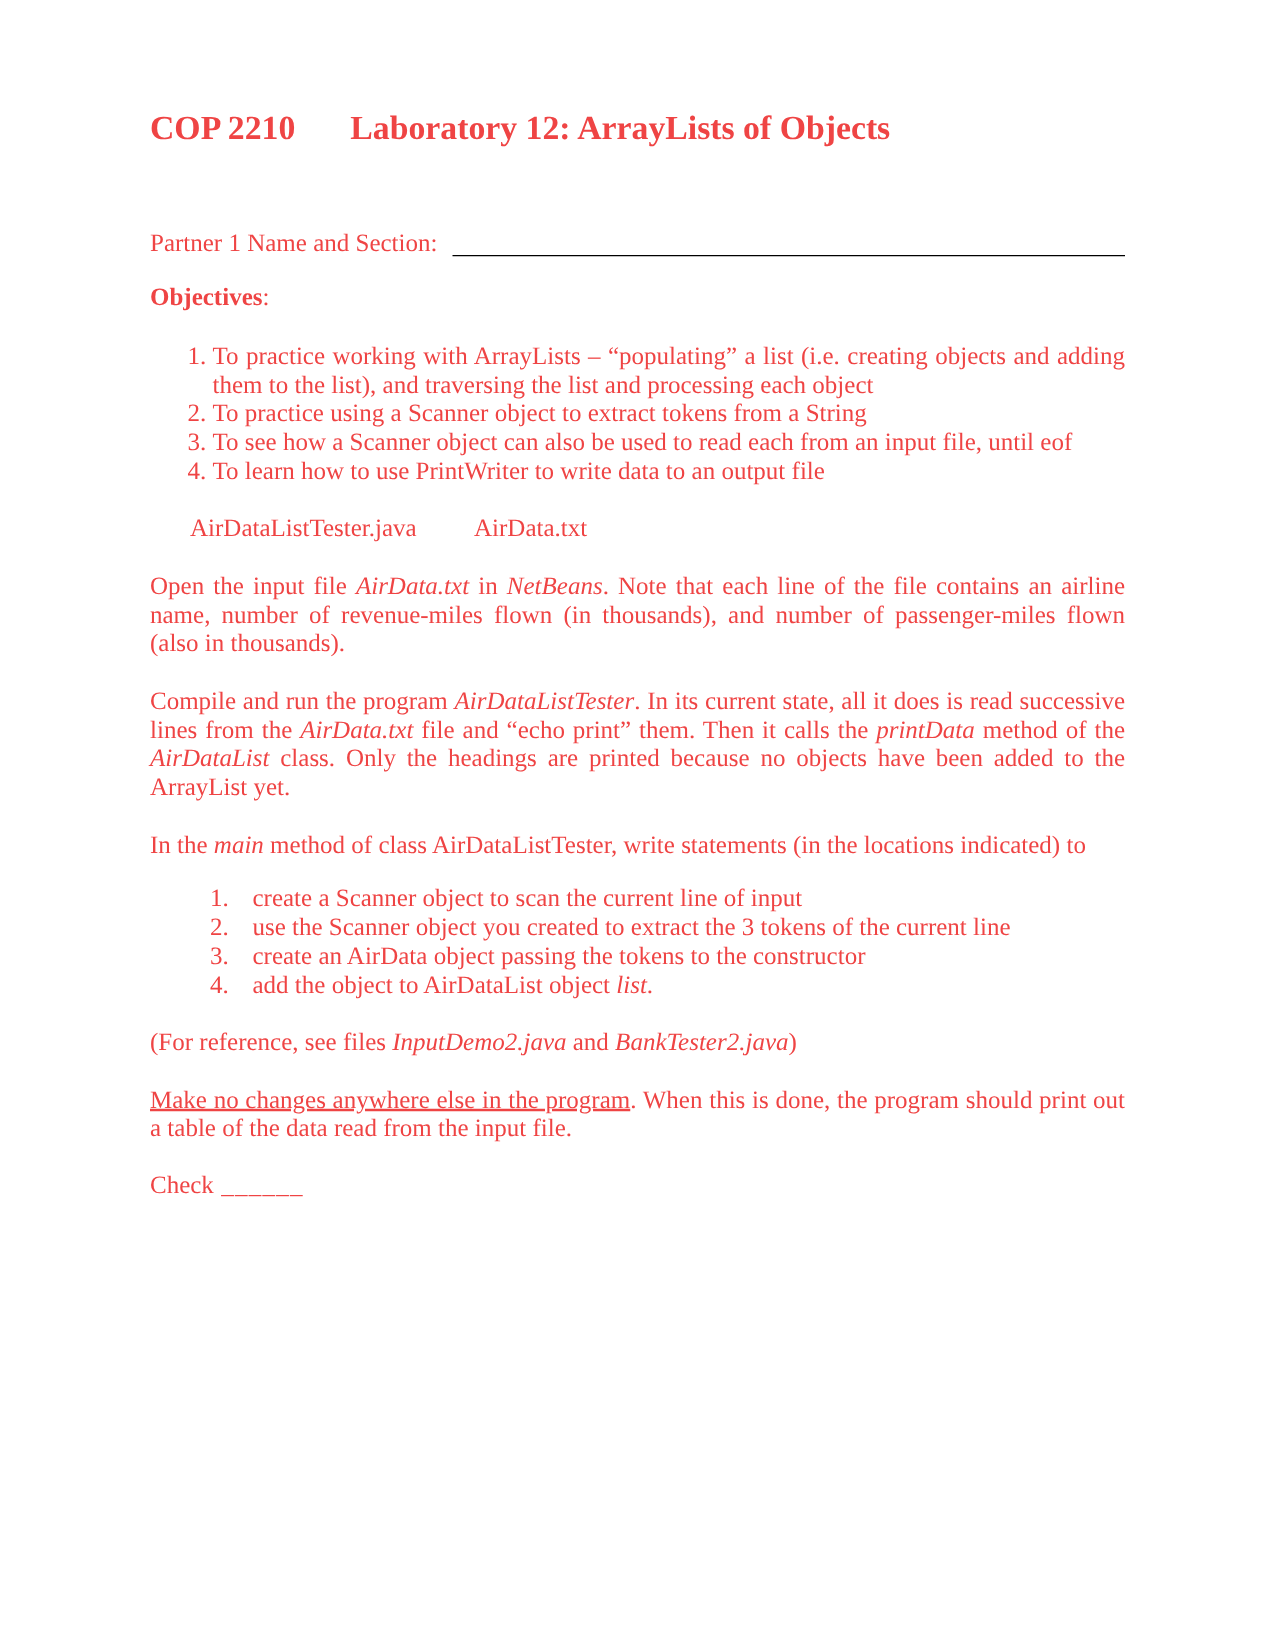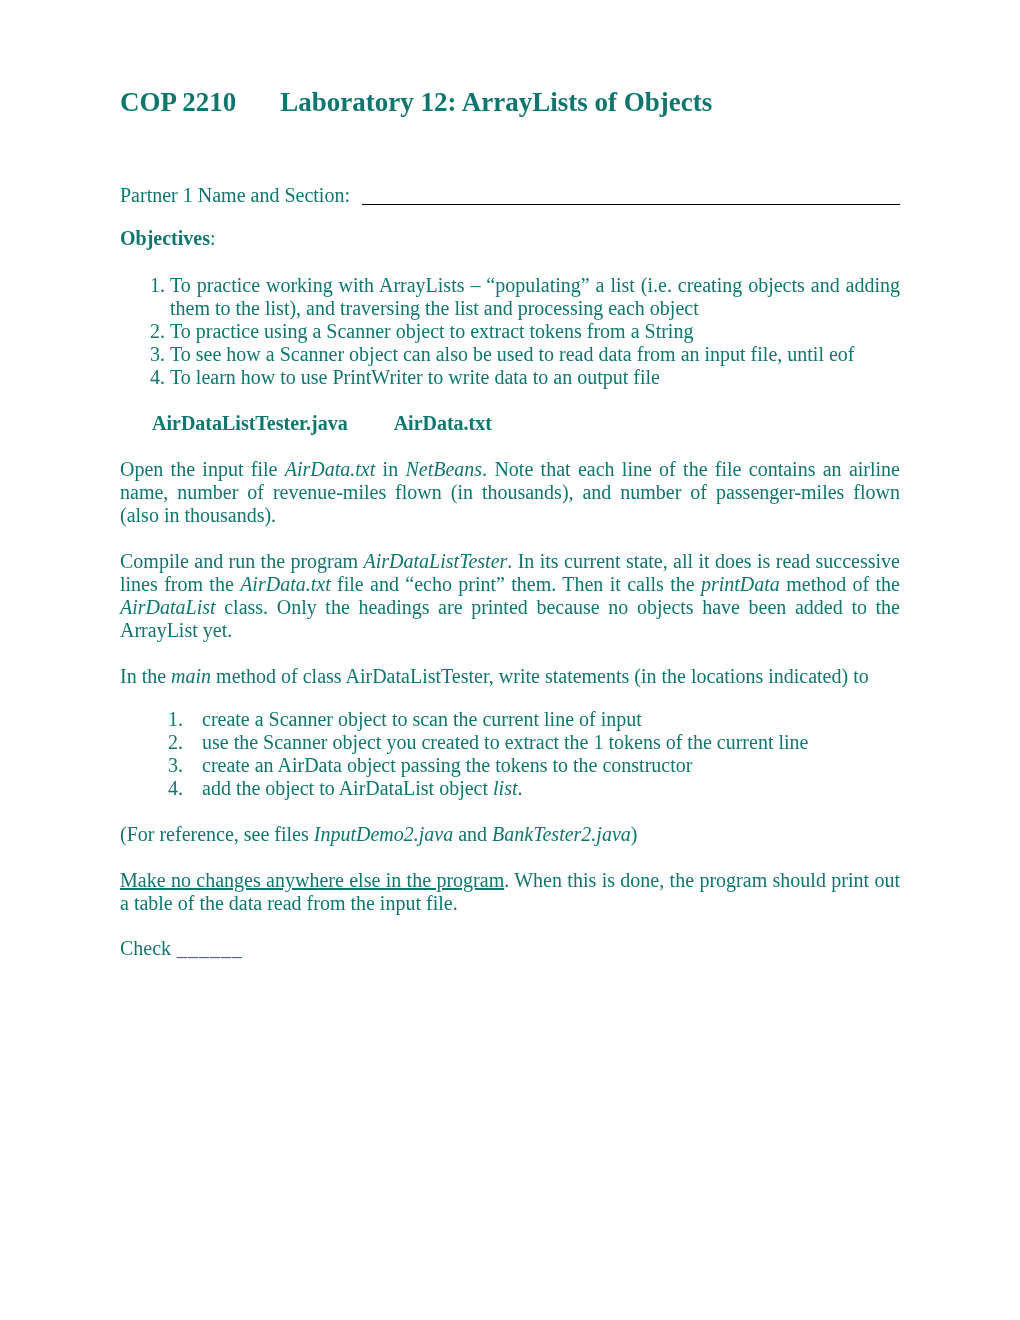--- a/index.html
+++ b/index.html
@@ -5,21 +5,21 @@
   html, body {
     margin: 0;
     padding: 0;
     background: #ffffff;
   }
   .page {
     width: 1020px;
     height: 1320px;
     box-sizing: border-box;
     background: #ffffff;
-    color: #0f766e;
+    color: #ef4444;
     font-family: "Liberation Serif", "DejaVu Serif", serif;
     font-size: 20px;
     line-height: 23px;
     padding: 86px 120px 0 120px;
     overflow: hidden;
   }
   .doc-title {
     font-size: 27px;
     line-height: 32px;
     font-weight: bold;
@@ -45,21 +45,21 @@
 
   .obj-list { margin-top: 24px; padding-left: 30px; }
   .obj-item { display: flex; }
   .obj-num { flex: 0 0 auto; margin-right: 5px; }
   .obj-text { flex: 1 1 auto; text-align: justify; }
 
   .para {
     margin-top: 23px;
     text-align: justify;
   }
-  .files-line { margin-top: 23px; padding-left: 32px; font-weight: bold; }
+  .files-line { margin-top: 23px; padding-left: 32px; }
   .file-name { margin-right: 42px; }
 
   .exercise-heading { margin-top: 48px; font-weight: bold; }
 
   .steps-list { margin-top: 20px; padding-left: 48px; }
   .step-item { display: flex; }
   .step-num { flex: 0 0 34px; }
   .step-text { flex: 1 1 auto; }
 
   .check-line { margin-top: 22px; }
@@ -84,21 +84,21 @@
     <div class="obj-item">
       <span class="obj-num">1.</span>
       <span class="obj-text">To practice working with ArrayLists – “populating” a list (i.e. creating objects and adding them to the list), and traversing the list and processing each object</span>
     </div>
     <div class="obj-item">
       <span class="obj-num">2.</span>
       <span class="obj-text">To practice using a Scanner object to extract tokens from a String</span>
     </div>
     <div class="obj-item">
       <span class="obj-num">3.</span>
-      <span class="obj-text">To see how a Scanner object can also be used to read data from an input file, until eof</span>
+      <span class="obj-text">To see how a Scanner object can also be used to read each from an input file, until eof</span>
     </div>
     <div class="obj-item">
       <span class="obj-num">4.</span>
       <span class="obj-text">To learn how to use PrintWriter to write data to an output file</span>
     </div>
   </div>
 
 
   <div class="files-line">
     <span class="file-name">AirDataListTester.java</span>
@@ -112,21 +112,21 @@
 
   <div class="para"><span>In the </span><span style="font-style: italic;">main</span><span> method of class AirDataListTester, write statements (in the locations indicated) to</span></div>
 
   <div class="steps-list">
     <div class="step-item">
       <span class="step-num">1.</span>
       <span class="step-text"><span>create a Scanner object to scan the current line of input</span></span>
     </div>
     <div class="step-item">
       <span class="step-num">2.</span>
-      <span class="step-text"><span>use the Scanner object you created to extract the 1 tokens of the current line</span></span>
+      <span class="step-text"><span>use the Scanner object you created to extract the 3 tokens of the current line</span></span>
     </div>
     <div class="step-item">
       <span class="step-num">3.</span>
       <span class="step-text"><span>create an AirData object passing the tokens to the constructor</span></span>
     </div>
     <div class="step-item">
       <span class="step-num">4.</span>
       <span class="step-text"><span>add the object to AirDataList object </span><span style="font-style: italic;">list</span><span>.</span></span>
     </div>
   </div>

